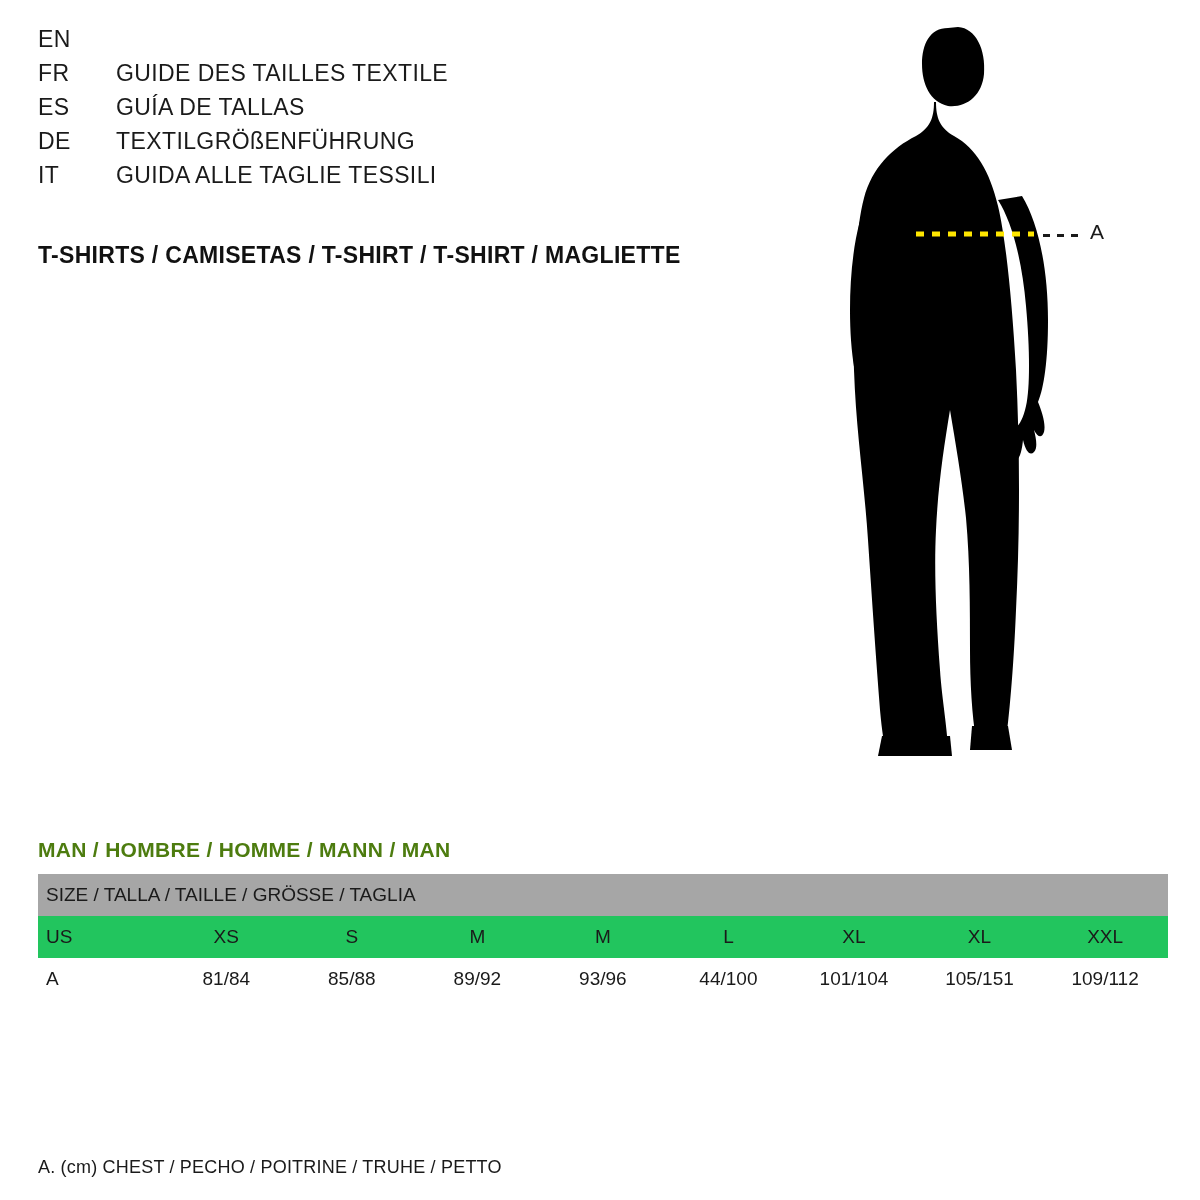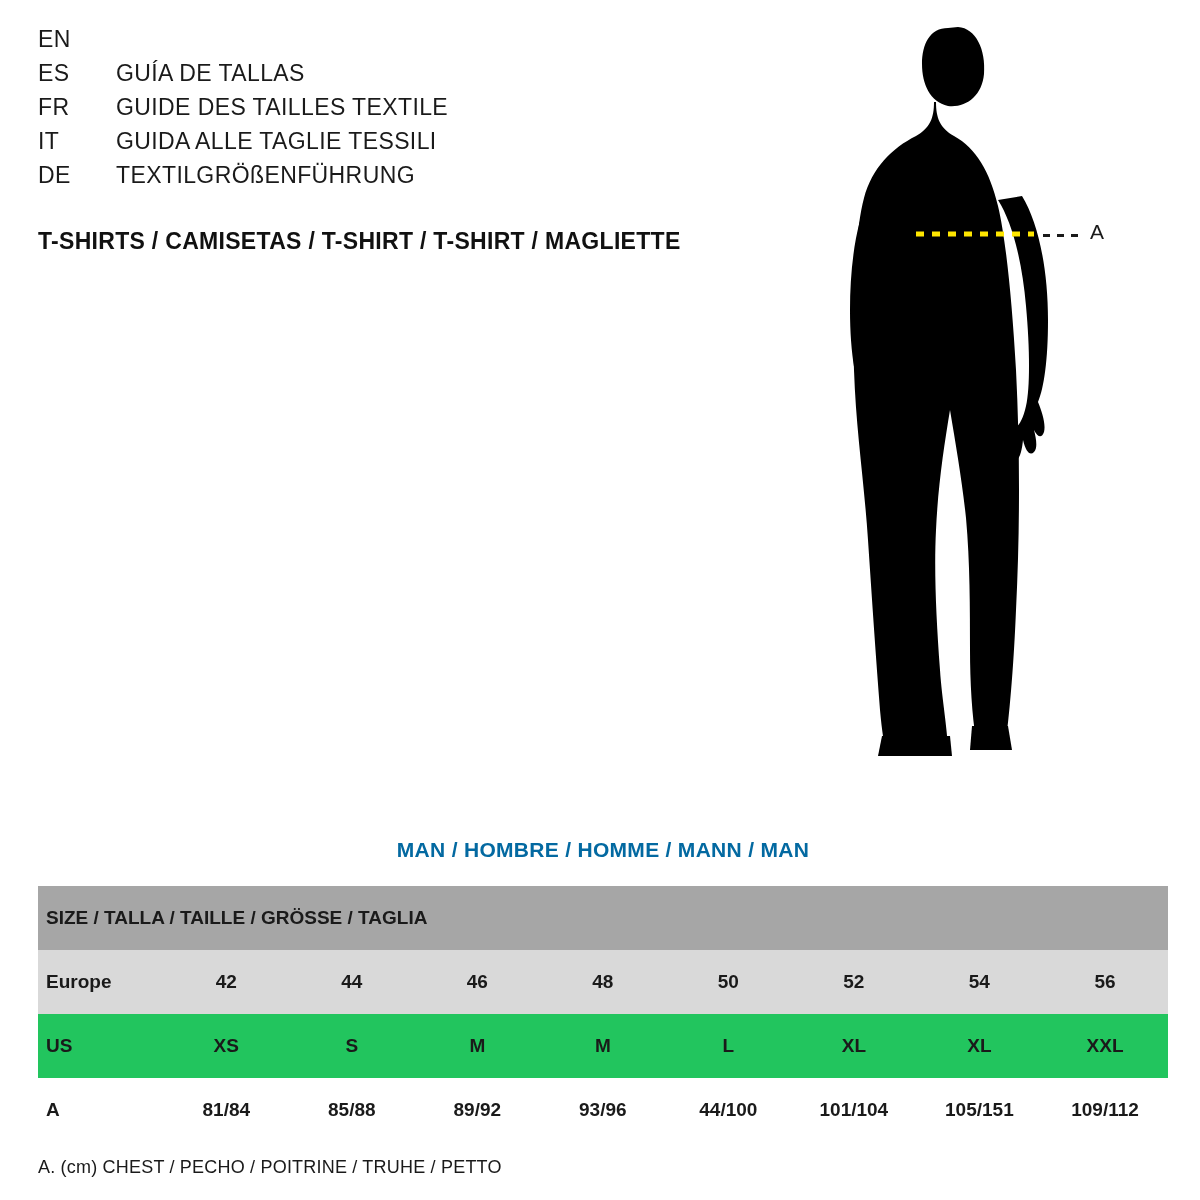--- a/index.html
+++ b/index.html
@@ -43,21 +43,21 @@
   .lang-text {
     font-size: 23px;
     letter-spacing: 0.4px;
     color: #1a1a1a;
     white-space: nowrap;
   }
 
   .category-block {
     position: absolute;
     left: 38px;
-    top: 224px;
+    top: 238px;
     width: 780px;
   }
   .category-line {
     font-size: 23px;
     font-weight: bold;
     letter-spacing: 0.3px;
     line-height: 34px;
     color: #111111;
     white-space: nowrap;
   }
@@ -93,35 +93,34 @@
   .table-section {
     position: absolute;
     left: 38px;
     top: 838px;
     width: 1130px;
   }
   .table-title {
     font-size: 21px;
     font-weight: bold;
     letter-spacing: 0.3px;
-    color: #0369a1;
-    margin-bottom: 24px;
-    text-align: center;
+    color: #4d7c0f;
+    margin-bottom: 12px;
   }
   table.size-table {
     border-collapse: collapse;
     width: 1130px;
     table-layout: fixed;
   }
   table.size-table td, table.size-table th {
     font-size: 19px;
-    font-weight: bold;
+    font-weight: normal;
     color: #1a1a1a;
     height: 32px;
-    padding: 16px;
+    padding: 5px;
     text-align: center;
     vertical-align: middle;
   }
   table.size-table td.rowlabel, table.size-table th.rowlabel {
     text-align: left;
     padding-left: 8px;
     width: 168px;
   }
   tr.header-row td {
     background: #a6a6a6;
@@ -144,34 +143,34 @@
 </head>
 <body>
 
 <div class="page">
 
   <div class="lang-block">
     <div class="lang-row">
       <span class="lang-code">EN</span>
     </div>
     <div class="lang-row">
+      <span class="lang-code">FR</span>
+      <span class="lang-text">GUIDE DES TAILLES TEXTILE</span>
+    </div>
+    <div class="lang-row">
       <span class="lang-code">ES</span>
       <span class="lang-text">GUÍA DE TALLAS</span>
     </div>
     <div class="lang-row">
-      <span class="lang-code">FR</span>
-      <span class="lang-text">GUIDE DES TAILLES TEXTILE</span>
+      <span class="lang-code">DE</span>
+      <span class="lang-text">TEXTILGRÖßENFÜHRUNG</span>
     </div>
     <div class="lang-row">
       <span class="lang-code">IT</span>
       <span class="lang-text">GUIDA ALLE TAGLIE TESSILI</span>
-    </div>
-    <div class="lang-row">
-      <span class="lang-code">DE</span>
-      <span class="lang-text">TEXTILGRÖßENFÜHRUNG</span>
     </div>
   </div>
 
   <div class="category-block">
     <div class="category-line">T-SHIRTS / CAMISETAS / T-SHIRT / T-SHIRT / MAGLIETTE</div>
   </div>
 
   <div class="figure-wrap">
     <svg width="360" height="790" viewBox="0 0 360 790">
 
@@ -212,31 +211,20 @@
   </div>
   <div class="dash-lead"></div>
   <div class="measure-label">A</div>
 
   <div class="table-section">
     <div class="table-title">MAN / HOMBRE / HOMME / MANN / MAN</div>
     <table class="size-table">
       <tbody>
         <tr class="header-row">
           <td class="rowlabel" colspan="9">SIZE / TALLA / TAILLE / GRÖSSE / TAGLIA</td>
-        </tr>
-        <tr class="band-dark">
-          <td class="rowlabel">Europe</td>
-          <td>42</td>
-          <td>44</td>
-          <td>46</td>
-          <td>48</td>
-          <td>50</td>
-          <td>52</td>
-          <td>54</td>
-          <td>56</td>
         </tr>
         <tr class="band-light">
           <td class="rowlabel">US</td>
           <td>XS</td>
           <td>S</td>
           <td>M</td>
           <td>M</td>
           <td>L</td>
           <td>XL</td>
           <td>XL</td>

